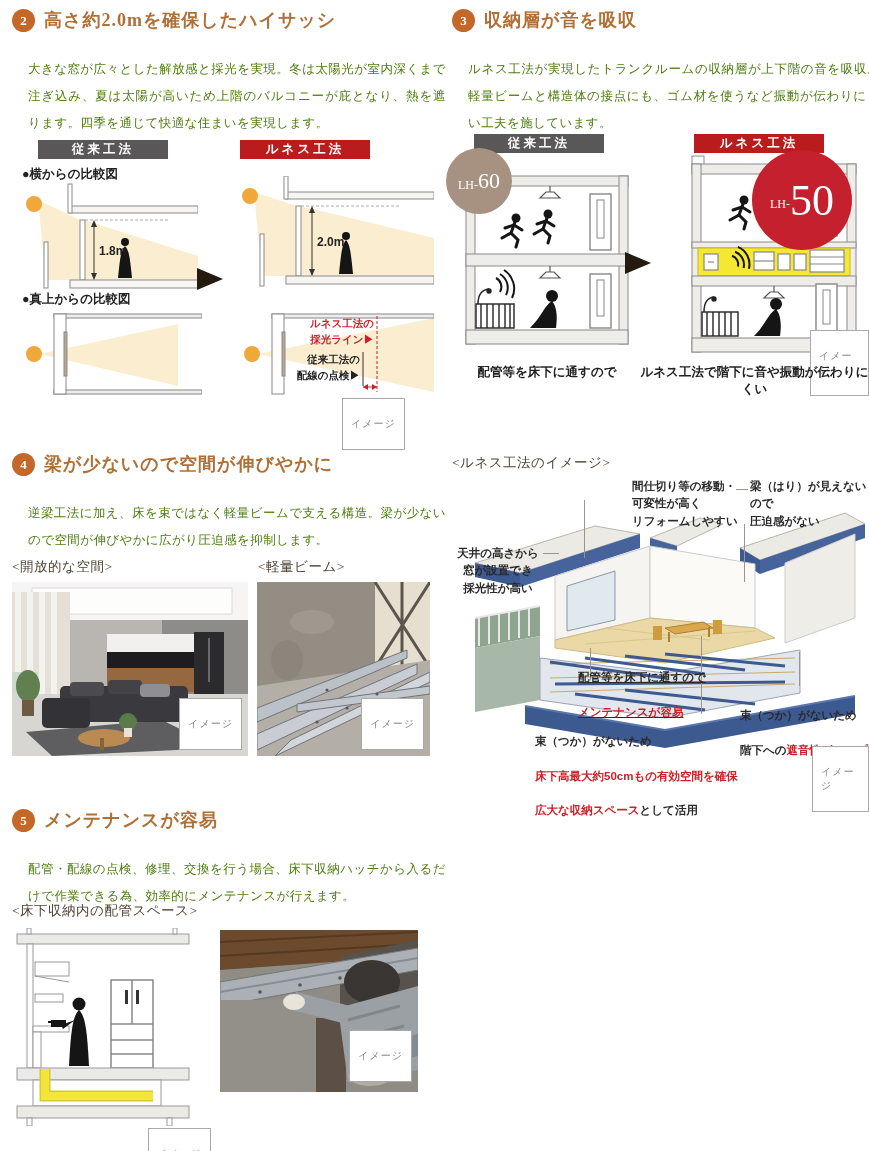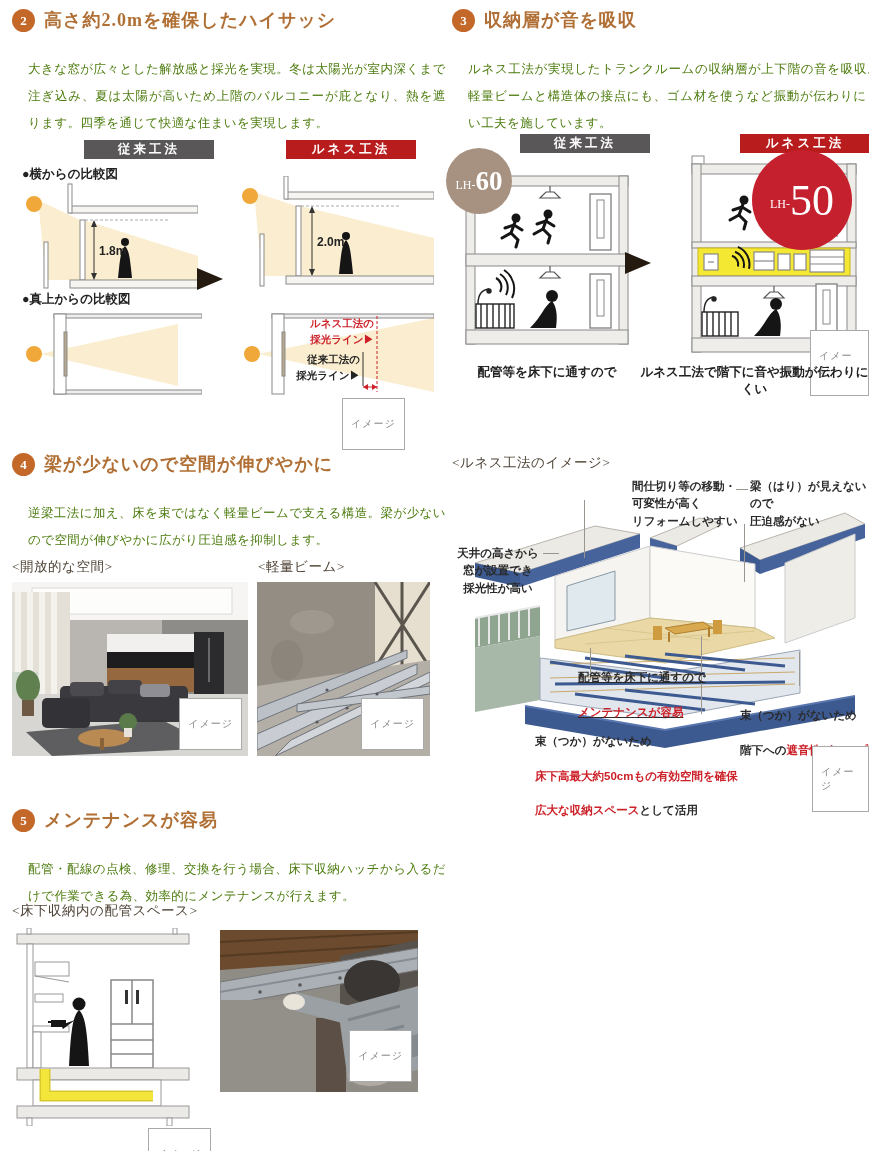--- a/index.html
+++ b/index.html
@@ -7,34 +7,34 @@
         font-family:"Liberation Sans",sans-serif;color:#51453a;}
   
   .sec-header{position:absolute;display:flex;align-items:center;gap:9px;}
   .num-badge{width:23px;height:23px;border-radius:50%;background:#c4682a;color:#fff;
              font:bold 13px/23px "Liberation Serif",serif;text-align:center;flex:0 0 auto;}
   .sec-title{font:bold 18px "Liberation Serif",serif;color:#b06f35;letter-spacing:1px;}
   .body-text{position:absolute;margin:16px;font:12.5px/27px "Liberation Serif",serif;
              color:#4d7c0f;letter-spacing:.4px;text-align:justify;}
   
   .bar{position:absolute;width:130px;height:19px;color:#fff;font:bold 12.5px/19px "Liberation Sans",sans-serif;
-       text-align:center;letter-spacing:3px;margin-left:46px;}
+       text-align:center;letter-spacing:3px;}
   .bar.conv{background:#595757;}
   .bar.rune{background:#b91c1c;}
   .dot-label{position:absolute;font:bold 12.5px "Liberation Sans",sans-serif;color:#222;}
   .caption{position:absolute;font:bold 12.5px "Liberation Sans",sans-serif;color:#222;text-align:center;}
   .img-tag{position:absolute;border:1px solid #aaa;background:#fff;color:#888;
            font:10px/14px "Liberation Sans",sans-serif;padding:18px 8px;letter-spacing:1px;}
   .big-arrow{position:absolute;width:0;height:0;border-left:26px solid #241a10;
              border-top:11px solid transparent;border-bottom:11px solid transparent;}
   .badge{position:absolute;border-radius:50%;color:#fff;display:flex;align-items:center;
          justify-content:center;font-family:"Liberation Serif",serif;}
   .badge .pre{font-size:12px;margin-top:8px;}
   .badge.lh60{background:#a79281;}
-  .badge.lh60 .val{font-size:27px;font-weight:bold;}
+  .badge.lh60 .val{font-size:22px;}
   .badge.lh50{background:#c5202d;}
   .badge.lh50 .val{font-size:44px;}
   .angle-label{position:absolute;font:13.5px "Liberation Serif",serif;color:#4e4336;letter-spacing:.5px;}
   .ann{position:absolute;font:600 11.5px/1.5 "Liberation Sans",sans-serif;color:#2a2a2a;white-space:pre-line;}
   .red{color:#cc2128;}
   .lead{position:absolute;background:#9a958e;}
   .photo{position:absolute;overflow:hidden;}
   .light-line-label{position:absolute;font:bold 10.5px/1.5 "Liberation Sans",sans-serif;text-align:right;white-space:pre-line;}
 </style>
 </head>
@@ -115,21 +115,21 @@
         <circle cx="16" cy="46" r="8" fill="#f0a83a"></circle>
         <line x1="141" y1="8" x2="141" y2="84" stroke="#cc2128" stroke-dasharray="3,2"></line>
         <line x1="127" y1="44" x2="127" y2="78" stroke="#333"></line>
         <line x1="127" y1="79" x2="141" y2="79" stroke="#cc2128"></line>
         <polygon points="127,79 132,76 132,82" fill="#cc2128"></polygon>
         <polygon points="141,79 136,76 136,82" fill="#cc2128"></polygon>
       </svg>
       <div class="light-line-label red" style="left:62px;top:8px;width:76px;">ルネス工法の
 採光ライン▶</div>
       <div class="light-line-label" style="left:56px;top:44px;width:68px;color:#222;">従来工法の
-採光ライン▶</div>
+配線の点検▶</div>
     </div>
 
     <div class="img-tag" style="left:330px;top:262px;">イメージ</div>
   </div>
 
   <div class="sec-header" style="left:452px;top:8px;">
     <span class="num-badge">3</span>
     <span class="sec-title">収納層が音を吸収</span>
   </div>
   <p class="body-text" style="left:452px;top:40px;width:412px;">ルネス工法が実現したトランクルームの収納層が上下階の音を吸収。軽量ビームと構造体の接点にも、ゴム材を使うなど振動が伝わりにくい工夫を施しています。</p>

